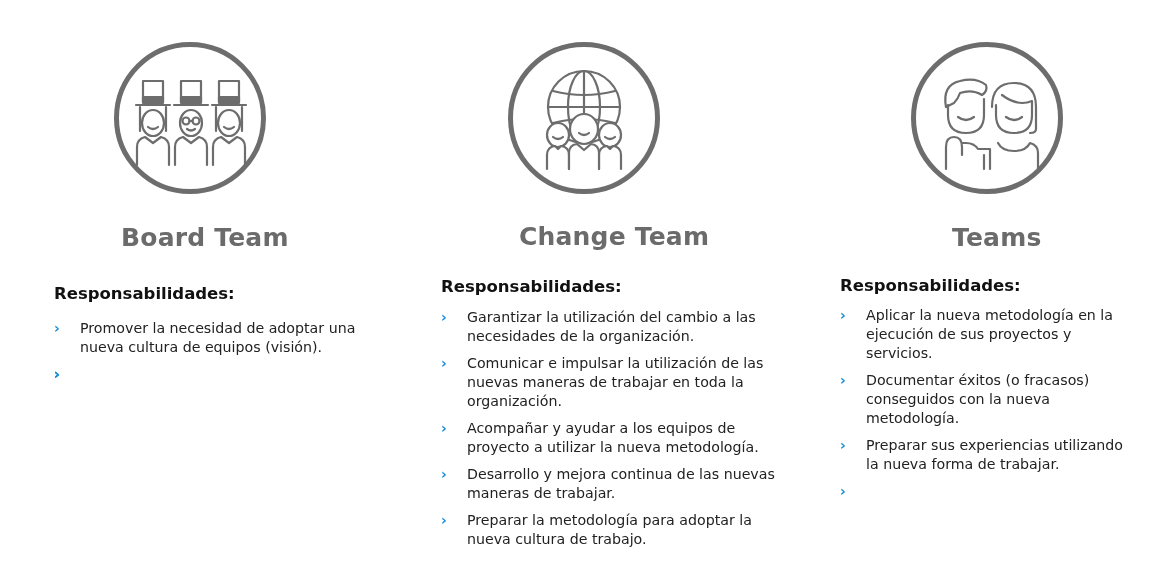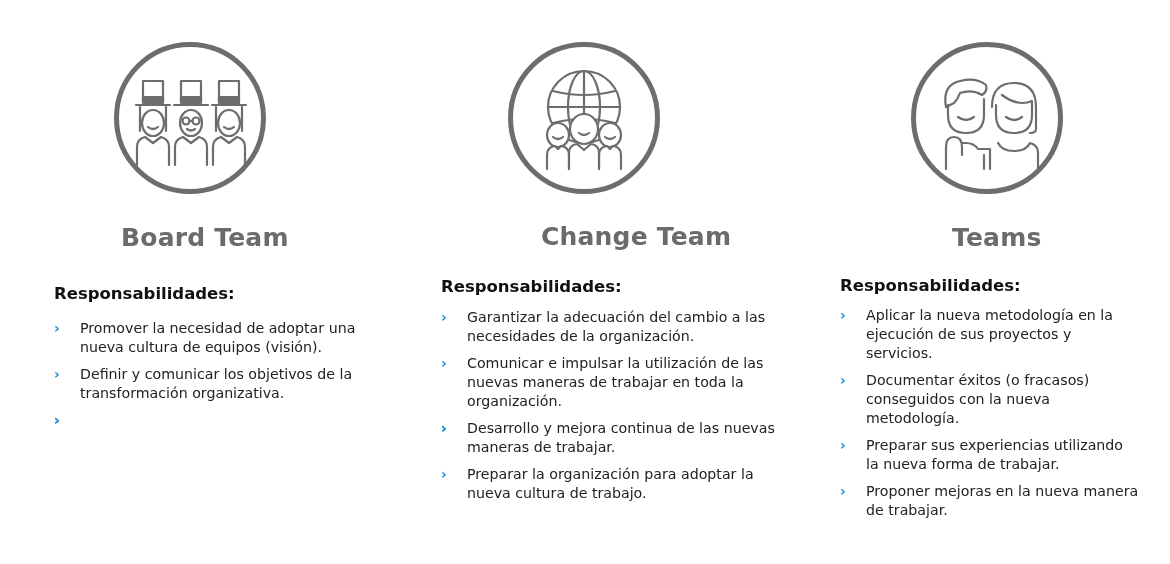--- a/index.html
+++ b/index.html
@@ -51,21 +51,21 @@
         <ellipse cx="110" cy="76" rx="11" ry="13"></ellipse>
         <path d="M105 80 q5 4 10 0"></path>
         <path d="M94 118 v-18 q0 -8 8 -10 l8 6 l8 -6 q8 2 8 10 v18"></path>
       </g>
     </svg>
   </div>
   <div class="title" style="left:121px;top:223px;">Board Team</div>
   <div class="resp" style="left:54px;top:284px;">Responsabilidades:</div>
   <ul class="items" style="left:54px;top:319px;width:310px;">
     <li><span class="bullet">›</span><span>Promover la necesidad de adoptar una nueva cultura de equipos (visión).</span></li>
-    <li><span class="bullet">›</span><span>Definir y comunicar los objetivos de la transformación organizativa.</span></li>
+    <li><span class="bullet">›</span></li>
     <li><span class="bullet">›</span></li>
     <li><span class="bullet">›</span></li>
   </ul>
 </div>
 
 <div>
   <div class="icon-circle" style="left:508px;top:42px;">
     <svg viewBox="0 0 142 142" fill="none" stroke="#6d6d6d" stroke-width="2.2" stroke-linecap="round" stroke-linejoin="round">
       <circle cx="71" cy="60" r="36"></circle>
       <ellipse cx="71" cy="60" rx="16" ry="36"></ellipse>
@@ -76,28 +76,28 @@
         <ellipse cx="45" cy="88" rx="11" ry="12"></ellipse>
         <path d="M34 122 v-14 q0 -8 8 -9 l3 3 l3 -3 q8 1 8 9 v14"></path>
         <ellipse cx="97" cy="88" rx="11" ry="12"></ellipse>
         <path d="M86 122 v-14 q0 -8 8 -9 l3 3 l3 -3 q8 1 8 9 v14"></path>
         <ellipse cx="71" cy="82" rx="14" ry="15"></ellipse>
         <path d="M56 122 v-16 q0 -8 8 -9 l7 6 l7 -6 q8 1 8 9 v16"></path>
       </g>
       <path d="M40 90 q5 4 10 0 M66 86 q5 4 10 0 M92 90 q5 4 10 0"></path>
     </svg>
   </div>
-  <div class="title" style="left:541px;top:222px;">Change Team</div>
+  <div class="title" style="left:519px;top:222px;">Change Team</div>
   <div class="resp" style="left:441px;top:277px;">Responsabilidades:</div>
   <ul class="items" style="left:441px;top:308px;width:340px;">
-    <li><span class="bullet">›</span><span>Garantizar la adecuación del cambio a las necesidades de la organización.</span></li>
+    <li><span class="bullet">›</span><span>Garantizar la utilización del cambio a las necesidades de la organización.</span></li>
     <li><span class="bullet">›</span><span>Comunicar e impulsar la utilización de las nuevas maneras de trabajar en toda la organización.</span></li>
-    <li><span class="bullet">›</span></li>
+    <li><span class="bullet">›</span><span>Acompañar y ayudar a los equipos de proyecto a utilizar la nueva metodología.</span></li>
     <li><span class="bullet">›</span><span>Desarrollo y mejora continua de las nuevas maneras de trabajar.</span></li>
-    <li><span class="bullet">›</span><span>Preparar la organización para adoptar la nueva cultura de trabajo.</span></li>
+    <li><span class="bullet">›</span><span>Preparar la metodología para adoptar la nueva cultura de trabajo.</span></li>
   </ul>
 </div>
 
 <div>
   <div class="icon-circle" style="left:911px;top:42px;">
     <svg viewBox="0 0 142 142" fill="none" stroke="#6d6d6d" stroke-width="2.2" stroke-linecap="round" stroke-linejoin="round">
       <path d="M30 60 q-4 -22 14 -26 q16 -4 26 4 q2 6 -4 10 q-10 -6 -22 -2 q-2 6 -6 10 z"></path>
       <path d="M32 58 v10 q0 18 18 18 q18 0 18 -18 v-16"></path>
       <path d="M42 70 q8 6 16 0"></path>
       <path d="M76 60 q0 -24 22 -24 q22 0 22 24 v22 q0 4 -6 4"></path>
@@ -108,15 +108,15 @@
       <path d="M68 122 v-14"></path>
       <path d="M82 96 q4 8 16 8 q12 0 16 -8 q8 2 8 10 v16"></path>
     </svg>
   </div>
   <div class="title" style="left:952px;top:223px;">Teams</div>
   <div class="resp" style="left:840px;top:276px;">Responsabilidades:</div>
   <ul class="items" style="left:840px;top:306px;width:300px;">
     <li><span class="bullet">›</span><span>Aplicar la nueva metodología en la ejecución de sus proyectos y servicios.</span></li>
     <li><span class="bullet">›</span><span>Documentar éxitos (o fracasos) conseguidos con la nueva metodología.</span></li>
     <li><span class="bullet">›</span><span>Preparar sus experiencias utilizando la nueva forma de trabajar.</span></li>
-    <li><span class="bullet">›</span><span>Proponer mejoras en la nueva manera de trabajar.</span></li>
+    <li><span class="bullet">›</span></li>
   </ul>
 </div>
 
 </body></html>

